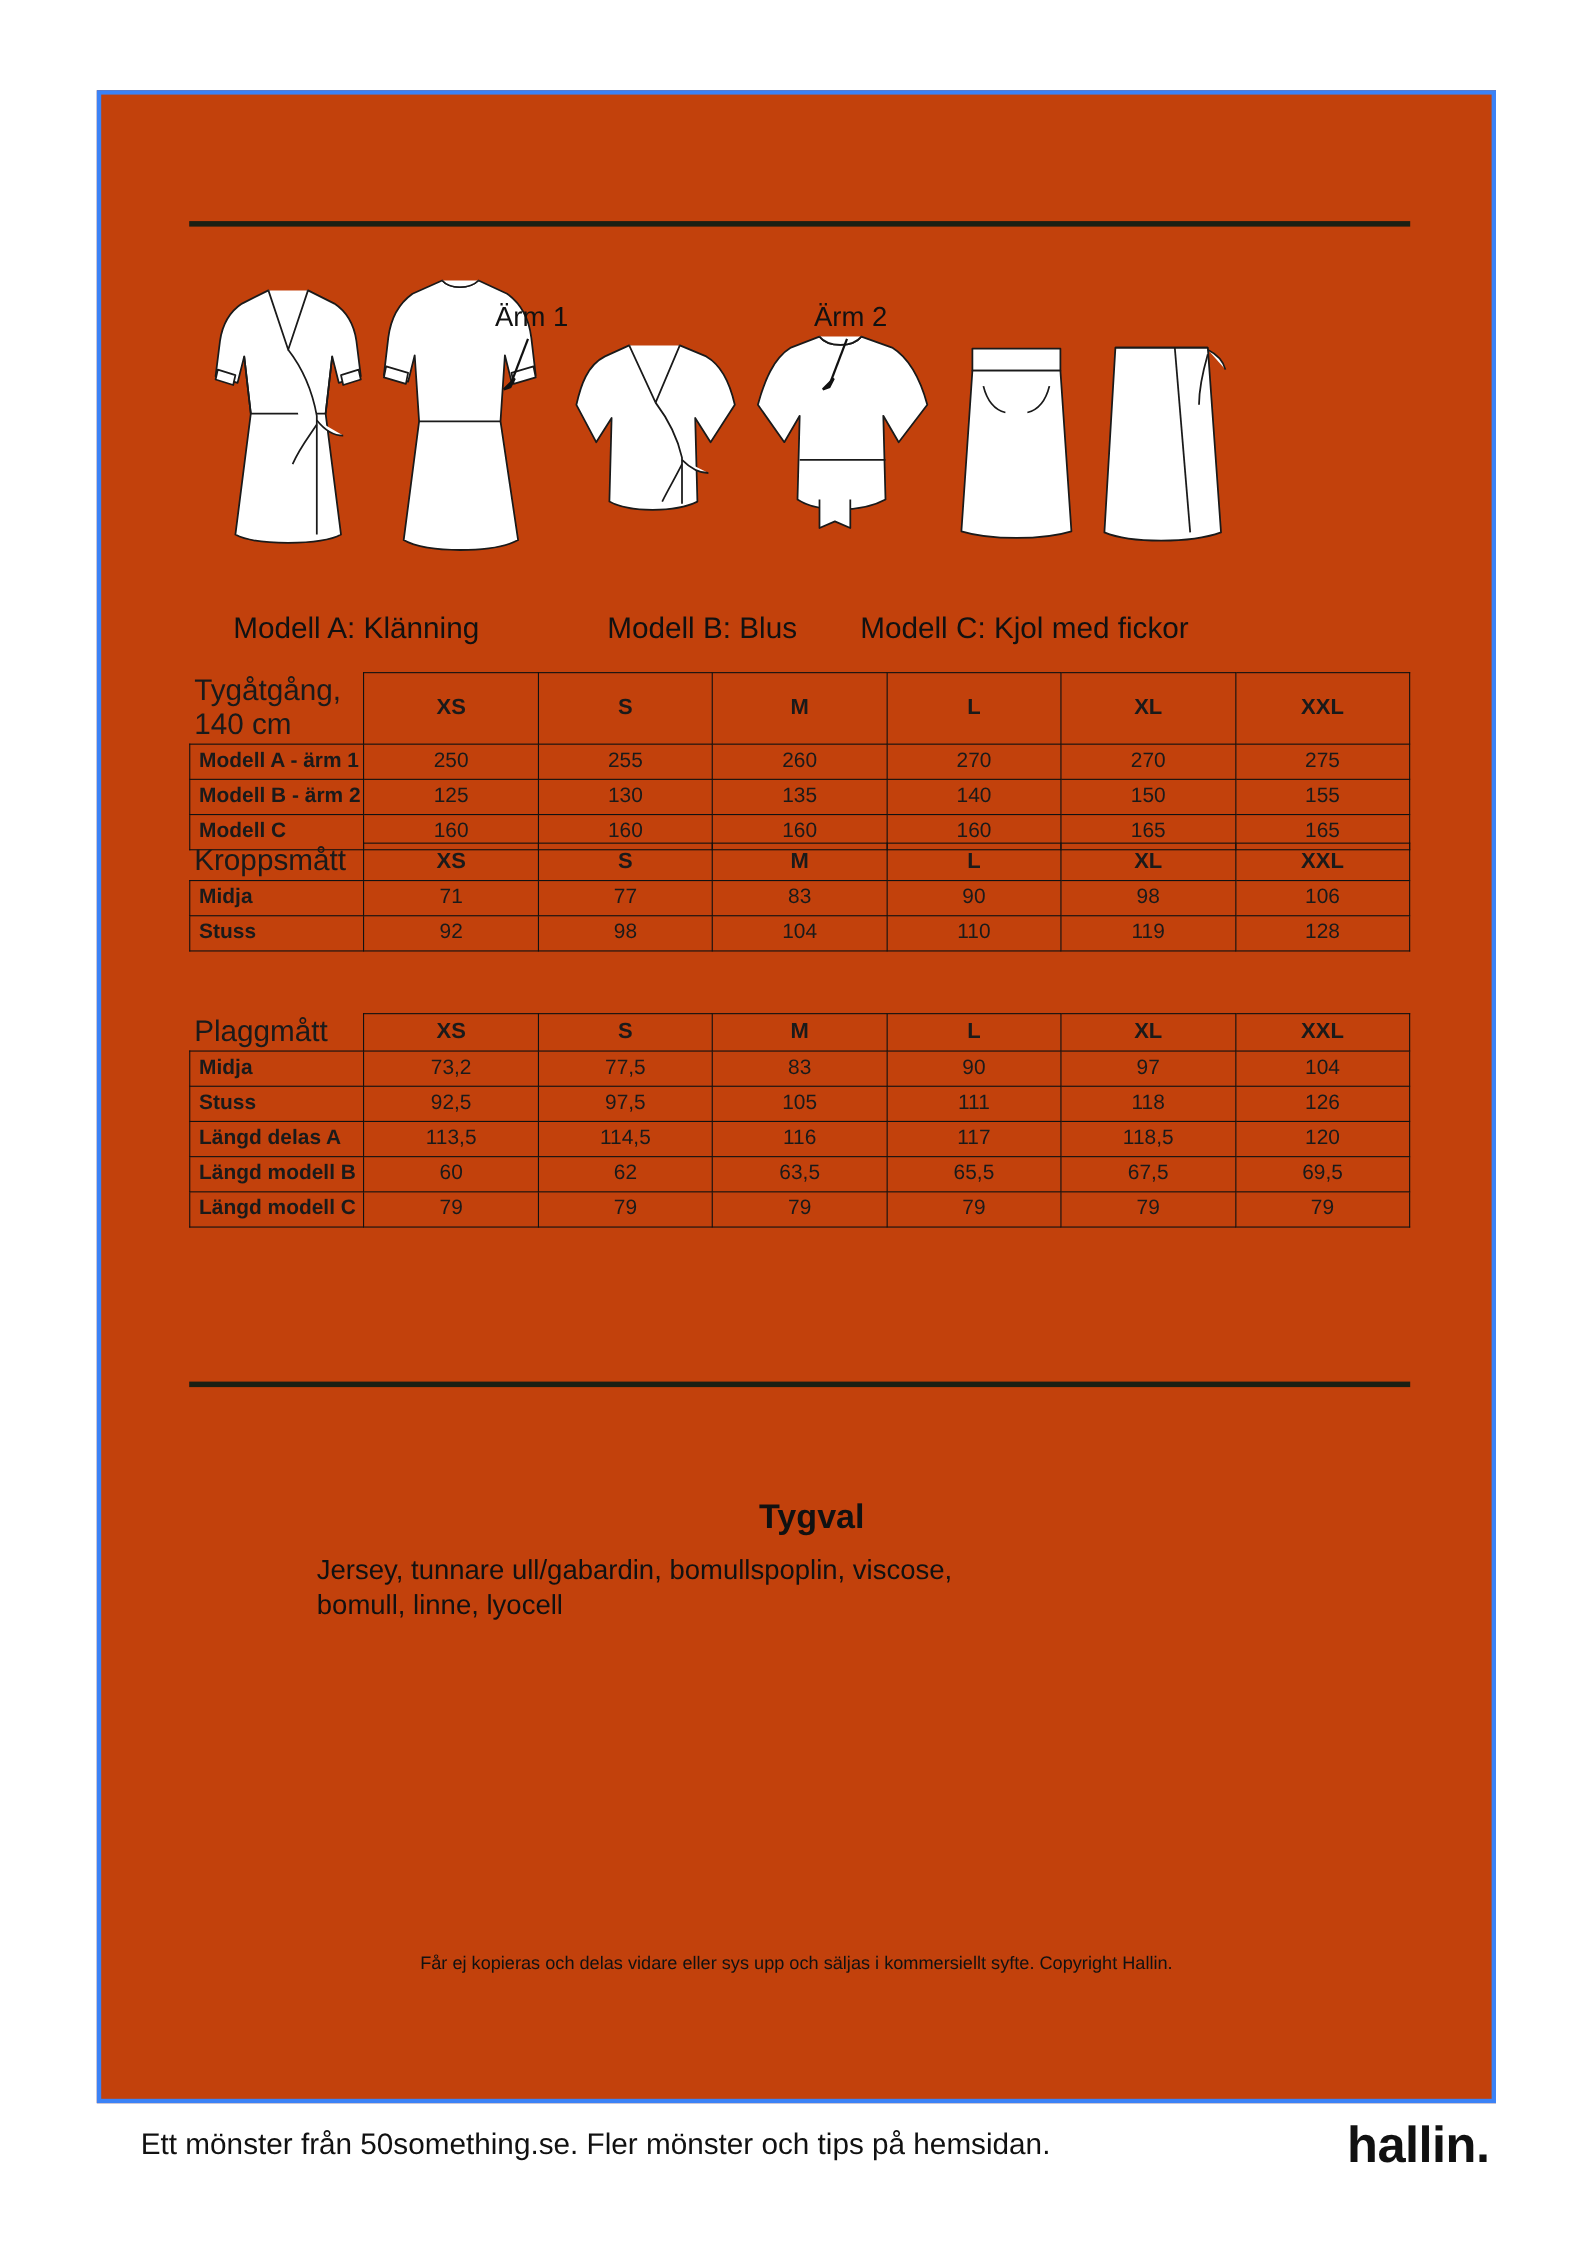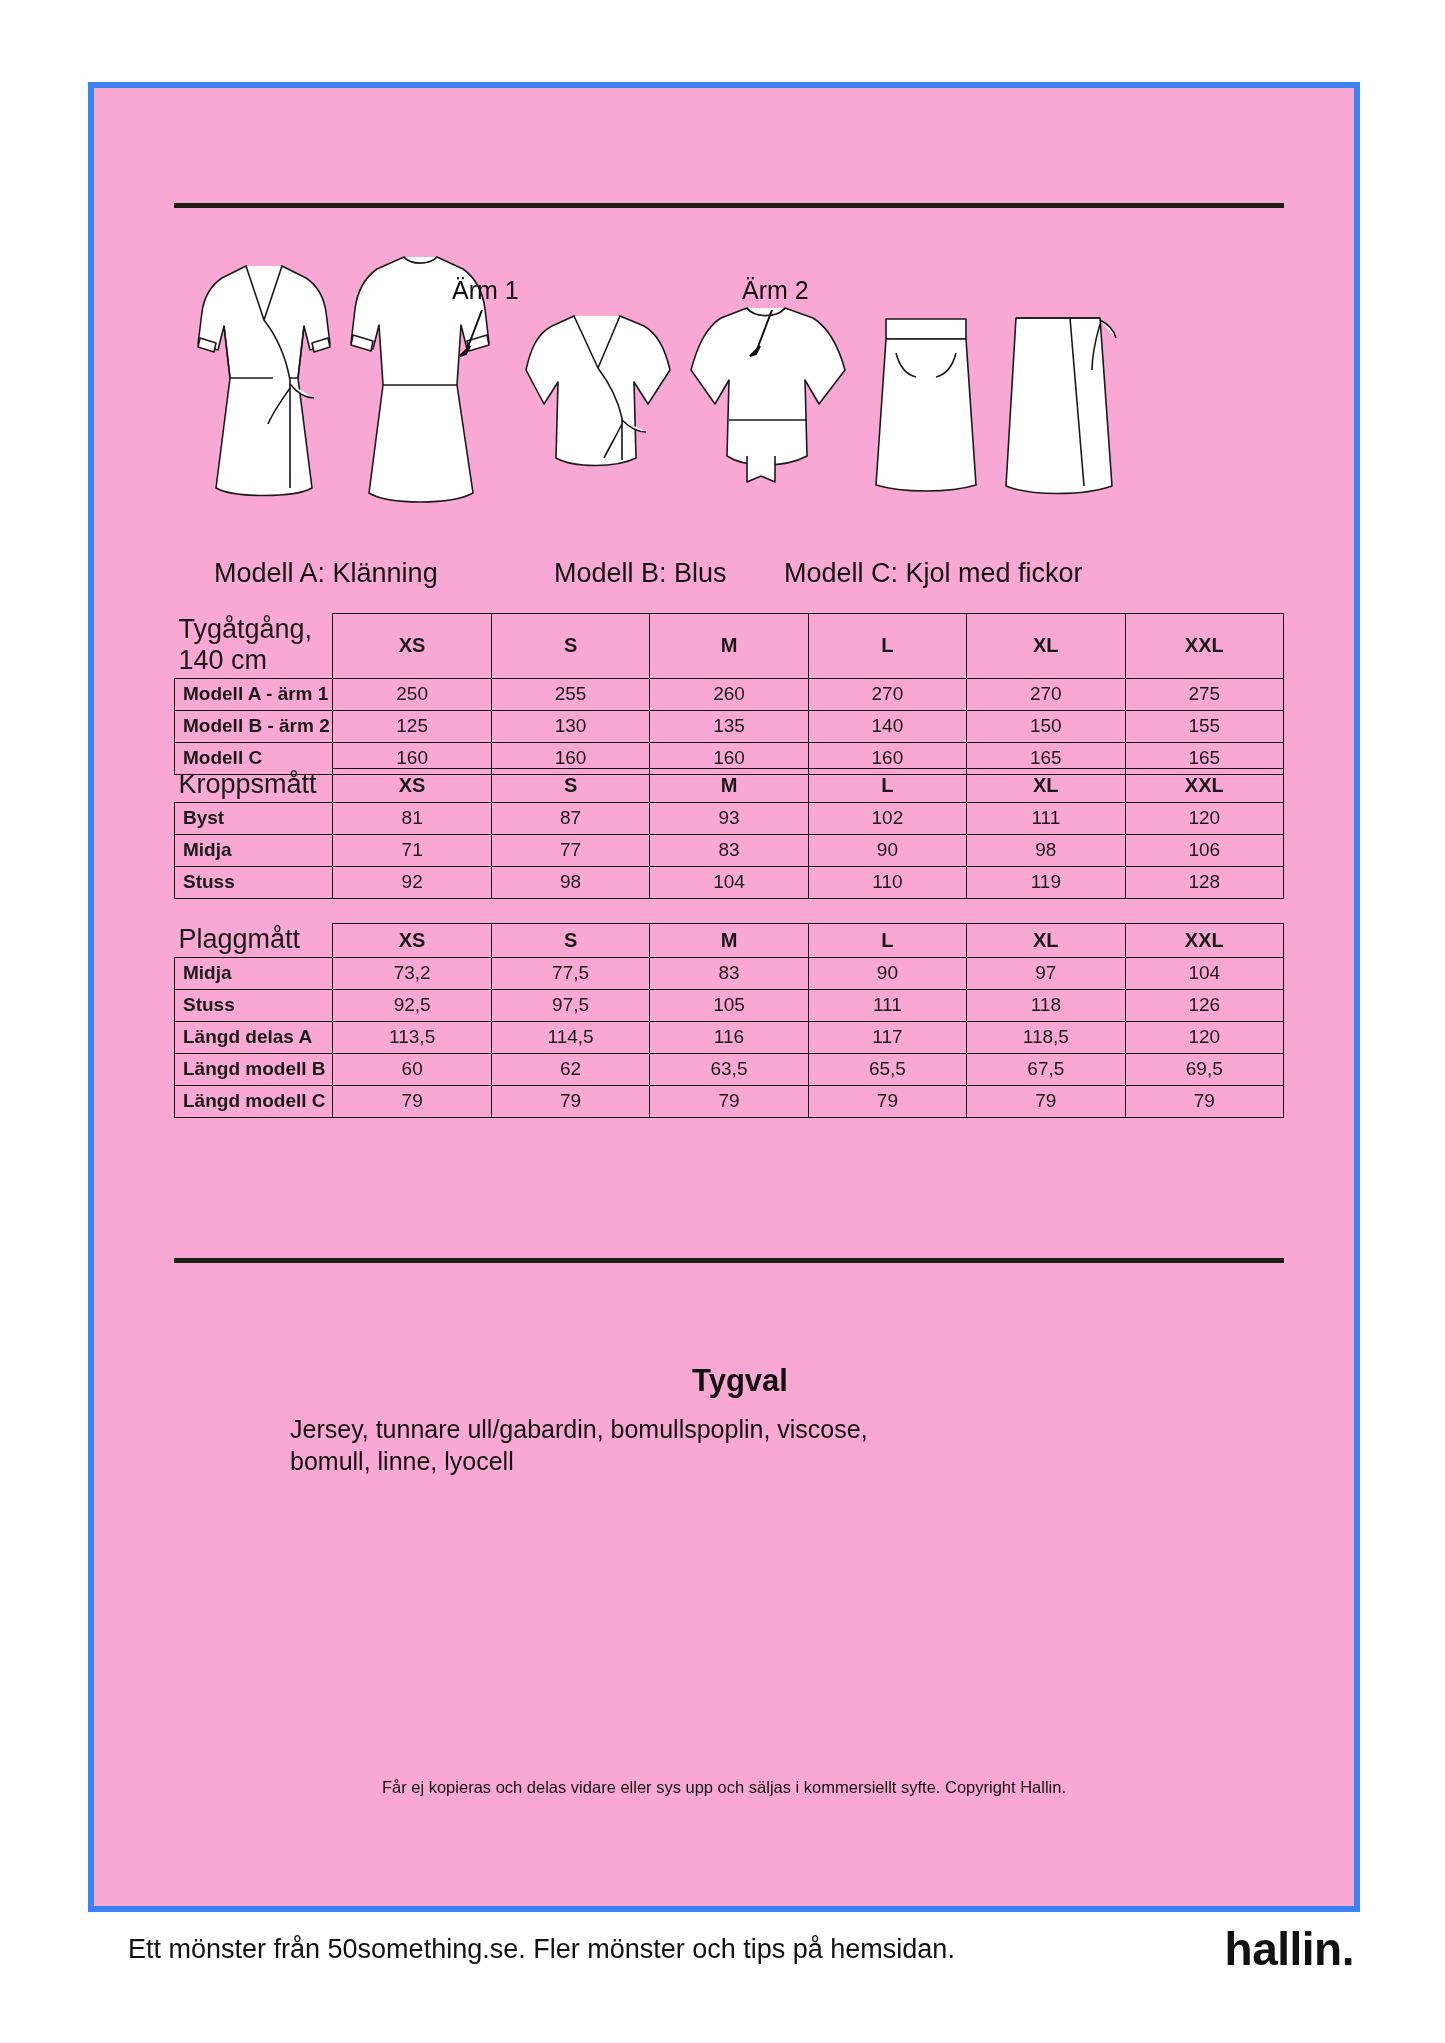--- a/index.html
+++ b/index.html
@@ -14,23 +14,23 @@
     color: #1a1a1a;
     position: relative;
     overflow: hidden;
   }
   .page {
     position: absolute;
     left: 88px;
     top: 82px;
     width: 1272px;
     height: 1830px;
-    border: 6px solid #3b82f6;
+    border: 4px solid #3b82f6;
     box-sizing: border-box;
-    background: #f9a8d4;
+    background: #c2410c;
   }
   .inner {
     position: absolute;
     left: 0; top: 0; right: 0; bottom: 0;
   }
   .rule {
     position: absolute;
     background: #1b1f13;
     height: 5px;
   }
@@ -343,29 +343,20 @@
             <th class="size">XS</th>
             <th class="size">S</th>
             <th class="size">M</th>
             <th class="size">L</th>
             <th class="size">XL</th>
             <th class="size">XXL</th>
           </tr>
         </thead>
         <tbody>
           <tr>
-            <td class="rowlabel">Byst</td>
-            <td>81</td>
-            <td>87</td>
-            <td>93</td>
-            <td>102</td>
-            <td>111</td>
-            <td>120</td>
-          </tr>
-          <tr>
             <td class="rowlabel">Midja</td>
             <td>71</td>
             <td>77</td>
             <td>83</td>
             <td>90</td>
             <td>98</td>
             <td>106</td>
           </tr>
           <tr>
             <td class="rowlabel">Stuss</td>

